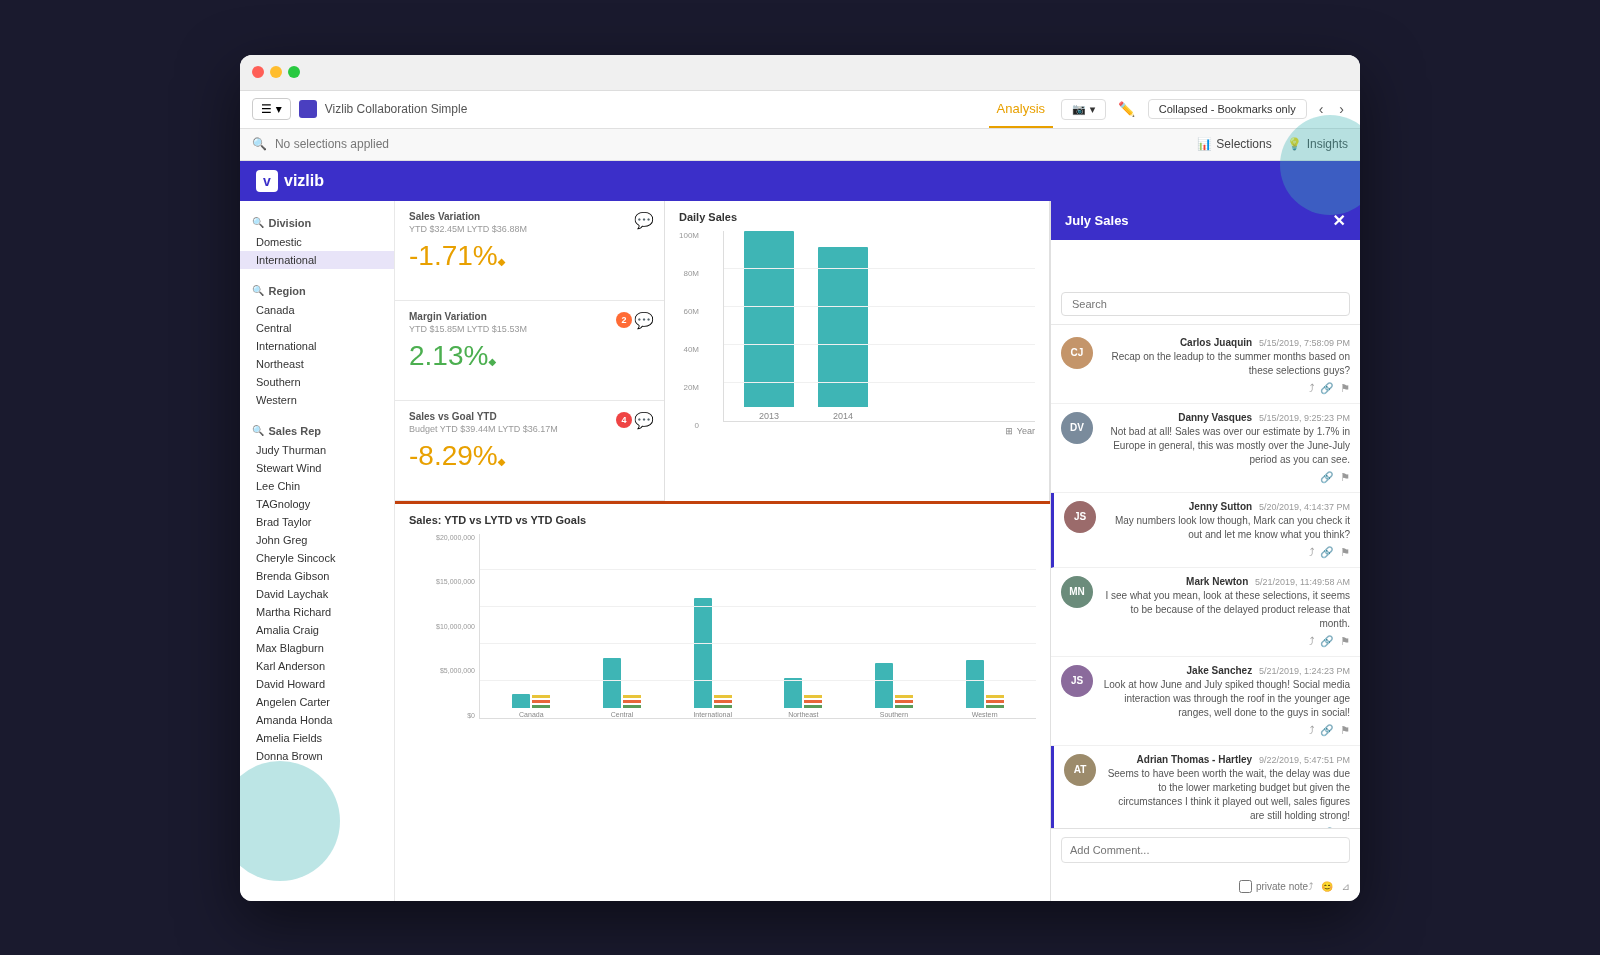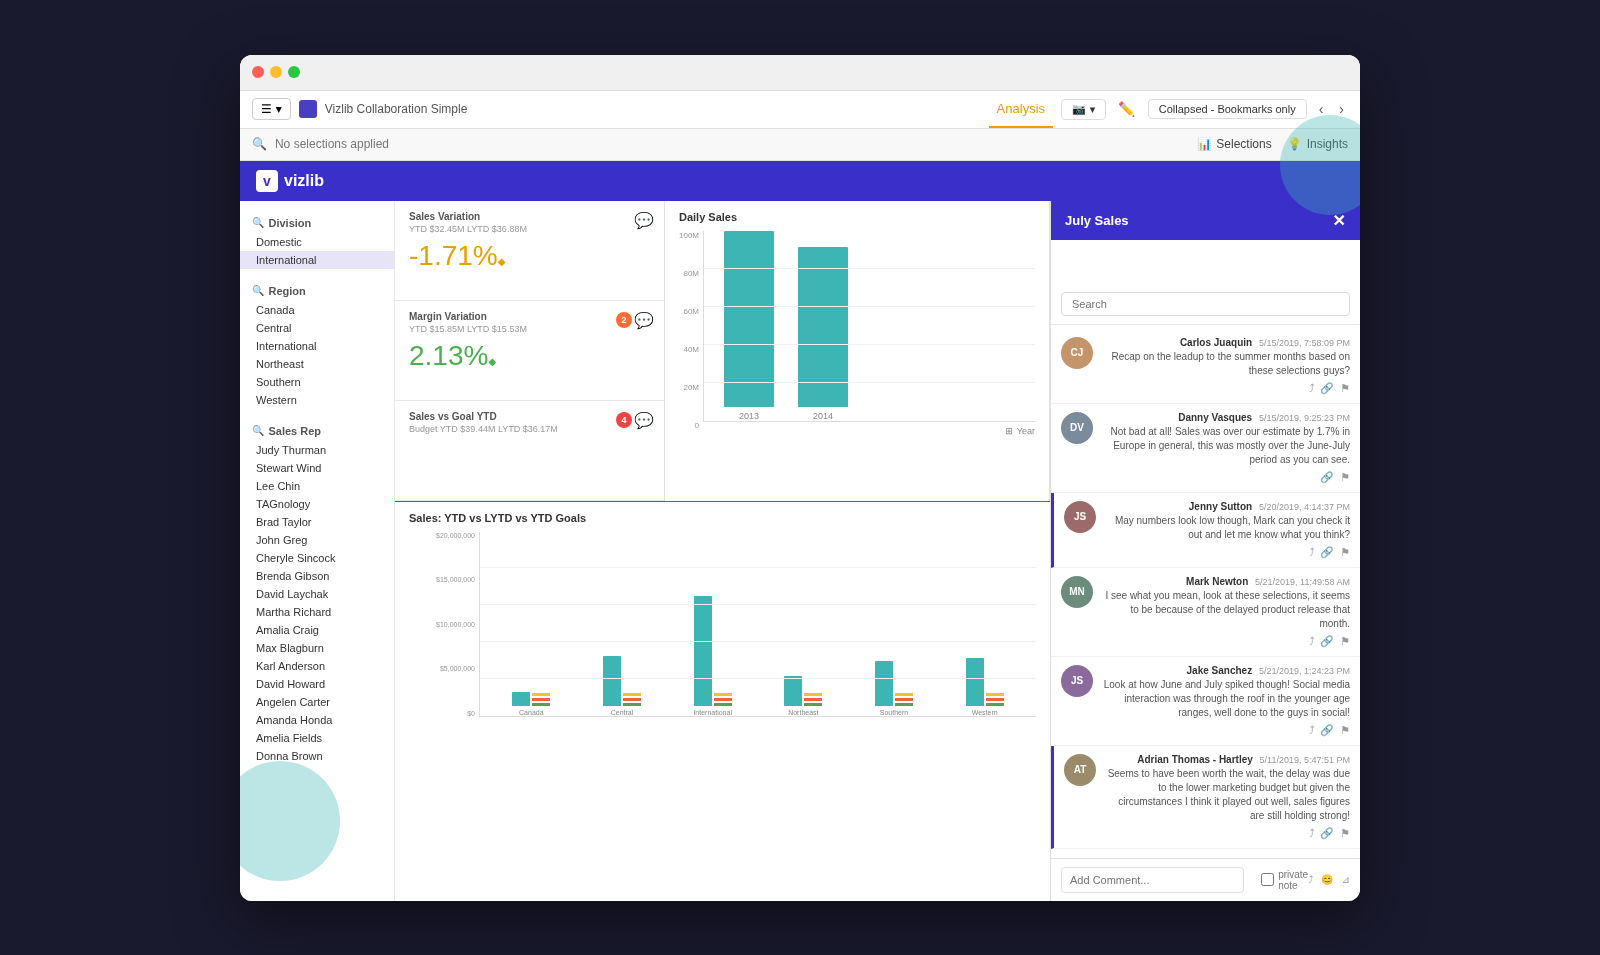--- a/index.html
+++ b/index.html
@@ -184,21 +184,21 @@
     .panel-title { font-size: 11px; color: #333; font-weight: 600; margin-bottom: 8px; }
     .bar-teal { background: #3eb5b5; width: 50px; border-radius: 1px 1px 0 0; }
     .bar-label { font-size: 9px; color: #888; }
 
     
     .bottom-panel {
       flex: 1;
       background: #fff;
       padding: 10px 14px;
       margin: 0;
-      border-top: 1px solid #c2410c;
+      border-top: 3px solid #c2410c;
       min-height: 280px;
     }
 
     
     .comments-panel {
       width: 310px;
       background: #fff;
       border-left: 1px solid #e0e0e0;
       display: flex;
       flex-direction: column;
@@ -252,35 +252,35 @@
     .comment-time { color: #999; font-size: 9px; margin-left: 4px; }
     .comment-text { color: #555; font-size: 10px; line-height: 1.4; margin-top: 2px; }
     .comment-actions {
       display: flex; gap: 6px; margin-top: 4px; justify-content: flex-end;
     }
     .comment-action-icon { color: #999; font-size: 11px; cursor: pointer; }
     .comments-footer {
       padding: 8px 10px;
       border-top: 1px solid #e0e0e0;
       display: flex;
-      flex-direction: row;
+      flex-direction: column;
       gap: 17px;
     }
     .add-comment-input {
       width: 100%; border: 1px solid #e0e0e0; border-radius: 4px;
       padding: 6px 8px; font-size: 11px; color: #999; outline: none;
     }
     .footer-options {
       display: flex; justify-content: flex-end; align-items: center;
       font-size: 10px; color: #777;
     }
     .private-note { display: flex; align-items: center; gap: 4px; }
 
     
-    .chart-wrapper { display: flex; height: 200px; }
+    .chart-wrapper { display: flex; height: 200px; gap: 20px; }
     .y-axis { display: flex; flex-direction: column; justify-content: space-between; padding: 0 4px 0 0; }
     .y-label { font-size: 8px; color: #999; text-align: right; }
     .chart-inner { flex: 1; display: flex; flex-direction: column; }
     .bars-container {
       flex: 1;
       display: flex;
       align-items: flex-end;
       gap: 24px;
       border-left: 1px solid #ddd;
       border-bottom: 1px solid #ddd;
@@ -457,20 +457,21 @@
             <div class="kpi-value positive">2.13%<span class="kpi-dot" style="color:#4caf50;">◆</span></div>
             <div style="position:absolute;top:10px;right:10px;display:flex;align-items:center;gap:2px;">
               <span style="background:#ff6b35;color:#fff;border-radius:50%;width:16px;height:16px;font-size:9px;display:flex;align-items:center;justify-content:center;font-weight:bold;">2</span>
               <span style="color:#3b82f6;font-size:16px;">💬</span>
             </div>
           </div>
 
           <div class="kpi-card">
             <div class="kpi-title">Sales vs Goal YTD</div>
             <div class="kpi-subtitle">Budget YTD $39.44M LYTD $36.17M</div>
+            <div class="kpi-value negative2">-8.29%<span class="kpi-dot">◆</span></div>
             <div style="position:absolute;top:10px;right:10px;display:flex;align-items:center;gap:2px;">
               <span style="background:#ef4444;color:#fff;border-radius:50%;width:16px;height:16px;font-size:9px;display:flex;align-items:center;justify-content:center;font-weight:bold;">4</span>
               <span style="color:#3b82f6;font-size:16px;">💬</span>
             </div>
           </div>
         </div>
 
         <div class="daily-sales-panel">
           <div class="panel-title">Daily Sales</div>
           <div class="chart-wrapper">
@@ -688,21 +689,21 @@
             </div>
           </div>
         </div>
 
         <div class="comment-item highlighted">
           <div class="avatar">
             <div class="avatar-img" style="background:#9c8b6b;">AT</div>
           </div>
           <div class="comment-body">
             <span class="comment-author">Adrian Thomas - Hartley</span>
-            <span class="comment-time">5/11/2019, 5:47:51 PM</span>
+            <span class="comment-time">9/22/2019, 5:47:51 PM</span>
             <div class="comment-text">Seems to have been worth the wait, the delay was due to the lower marketing budget but given the circumstances I think it played out well, sales figures are still holding strong!</div>
             <div class="comment-actions">
               <span class="comment-action-icon">⤴</span>
               <span class="comment-action-icon">🔗</span>
               <span class="comment-action-icon">⚑</span>
             </div>
           </div>
         </div>
 
       </div>

